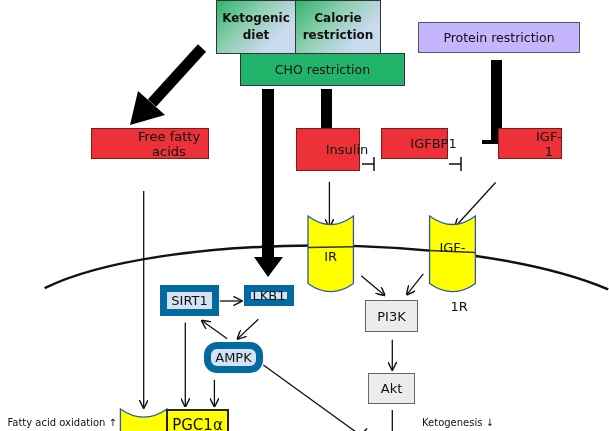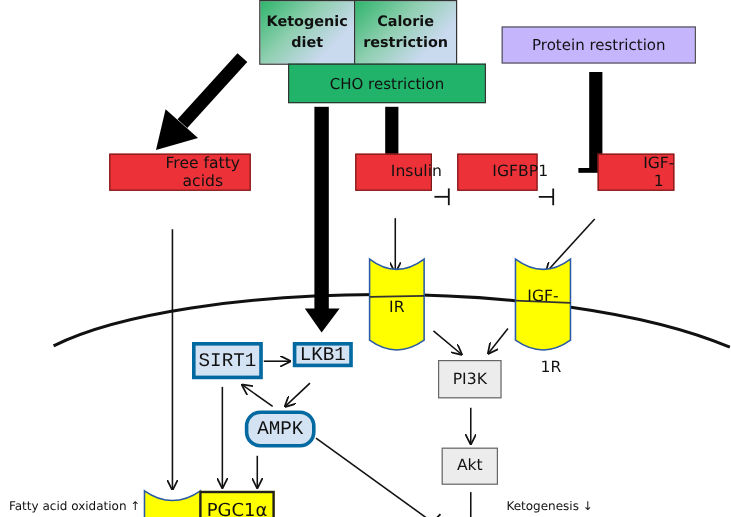--- a/index.html
+++ b/index.html
@@ -1,20 +1,20 @@
 <!DOCTYPE html>
 <html><head>
 <meta charset="utf-8">
 <style>
   html, body { margin:0; padding:0; background:#ffffff; }
   body { width:609px; height:431px; position:relative; overflow:hidden; font-family:"Liberation Sans", sans-serif; }
   #diagram { position:absolute; left:0; top:0; }
   .box { position:absolute; box-sizing:border-box; display:flex; align-items:center; justify-content:center; text-align:center; color:#111; font-family:"DejaVu Sans", sans-serif; }
   .red { background:#ec3238; border:1px solid #7a1a1a; font-size:13px;padding-left:38px; }
-  .blue { background:#d4e3f3; border:3px solid #0369a1; font-size:16px;font-family:Liberation Mono, monospace; }
+  .blue { background:#d4e3f3; border:7px solid #0369a1; font-size:13px; }
   .grey { background:#ececec; border:1px solid #666; font-size:13px; }
   .yellow { background:#ffff00; border:2px solid #222; font-size:15px; }
   .gradbox { background:linear-gradient(135deg,#2fb56c 0%,#8fcfb0 40%,#c9d9ee 75%,#c9d9ee 100%); border:1px solid #333; font-weight:bold; font-size:12px; line-height:17px; }
   .green { background:#22b36a; border:1px solid #333; font-size:12.5px;margin-left:24px; }
   .protein { background:#c4b5fd; border:1px solid #555; font-size:12.5px; }
   .label { position:absolute; font-family:"DejaVu Sans", sans-serif; font-size:10px; color:#111; white-space:nowrap; line-height:18px; }
   .label-right { text-align:right; }
   .rec-label { position:absolute; font-family:"DejaVu Sans", sans-serif; color:#111; text-align:center; }
 </style>
 </head>
@@ -88,21 +88,21 @@
 
   <path d="M307.9955357142857,247.40625 L353.4375,246.62946428571428 M429.5625,250.51339285714286 L475.39285714285717,252.45535714285714" fill="none" stroke="#333" stroke-width="1.5"></path>
 </svg>
 
 <div class="box gradbox" style="left:216px;top:0px;width:80px;height:54px;">Ketogenic diet</div>
 <div class="box gradbox" style="left:295px;top:0px;width:86px;height:54px;">Calorie restriction</div>
 <div class="box green" style="left:216px;top:53px;width:165px;height:33px;">CHO restriction</div>
 <div class="box protein" style="left:418px;top:22px;width:162px;height:31px;">Protein restriction</div>
 
 <div class="box red" style="left:91px;top:128px;width:118px;height:31px;">Free fatty acids</div>
-<div class="box red" style="left:296px;top:128px;width:64px;height:31px;">Insulin</div>
+<div class="box red" style="left:296px;top:128px;width:64px;height:43px;">Insulin</div>
 <div class="box red" style="left:381px;top:128px;width:67px;height:31px;">IGFBP1</div>
 <div class="box red" style="left:470px;top:128px;width:64px;height:31px;margin-left:28px;">IGF-1</div>
 
 <div class="rec-label" style="font-size: 13px; left: 307.996px; top: 248.571px; width: 45.442px;">IR</div>
 <div class="rec-label" style="font-size: 13px; left: 429.562px; top: 240.027px; width: 45.8304px;">IGF-</div>
 <div class="rec-label" style="font-size: 13px; left: 429.562px; top: 259.446px; width: 59px; margin-top: 40px;">1R</div>
 
 <div class="box blue" style="left: 160px; top: 285px; width: 59px; height: 31px;">SIRT1</div>
 <div class="box blue" style="left: 244px; top: 285px; width: 50px; height: 21px;">LKB1</div>
 <div class="box blue" style="left: 204px; top: 342px; width: 59px; height: 31px; border-radius: 13px;">AMPK</div>

